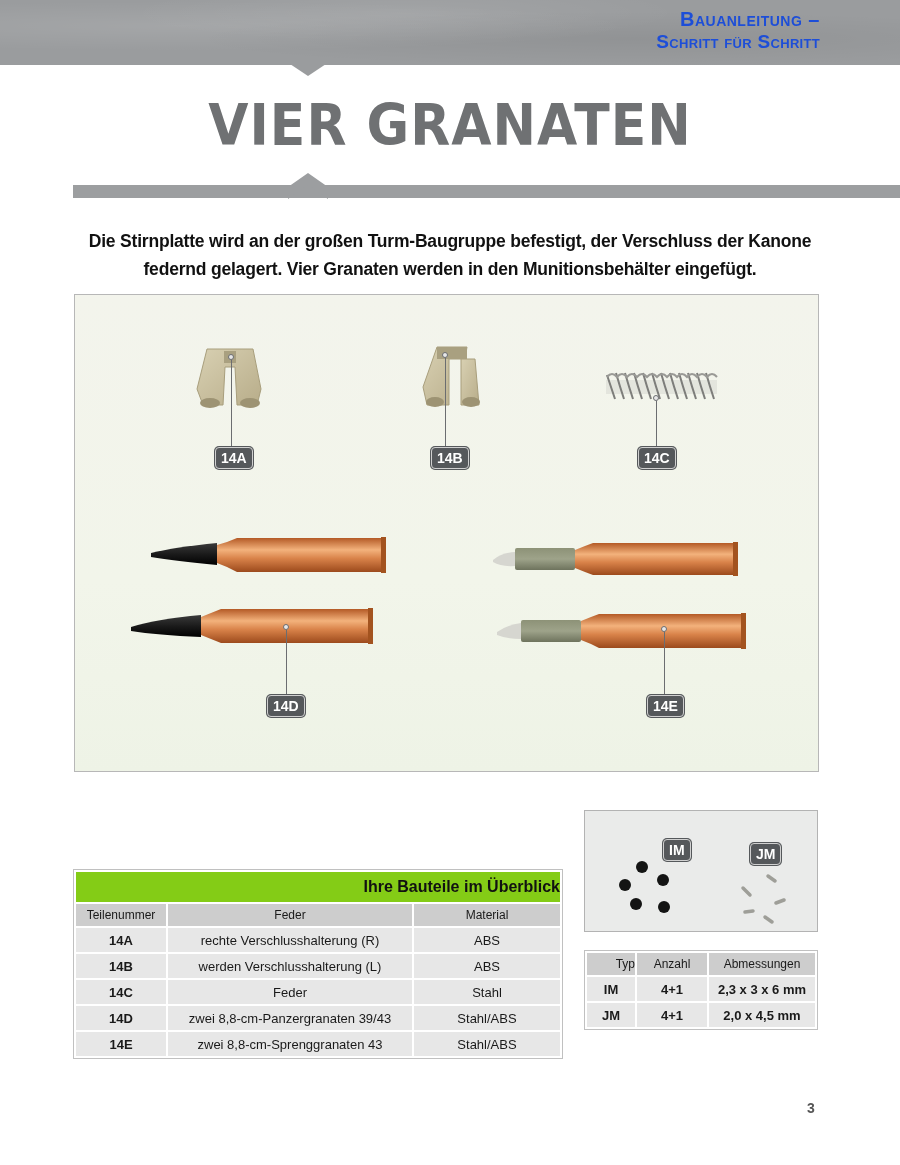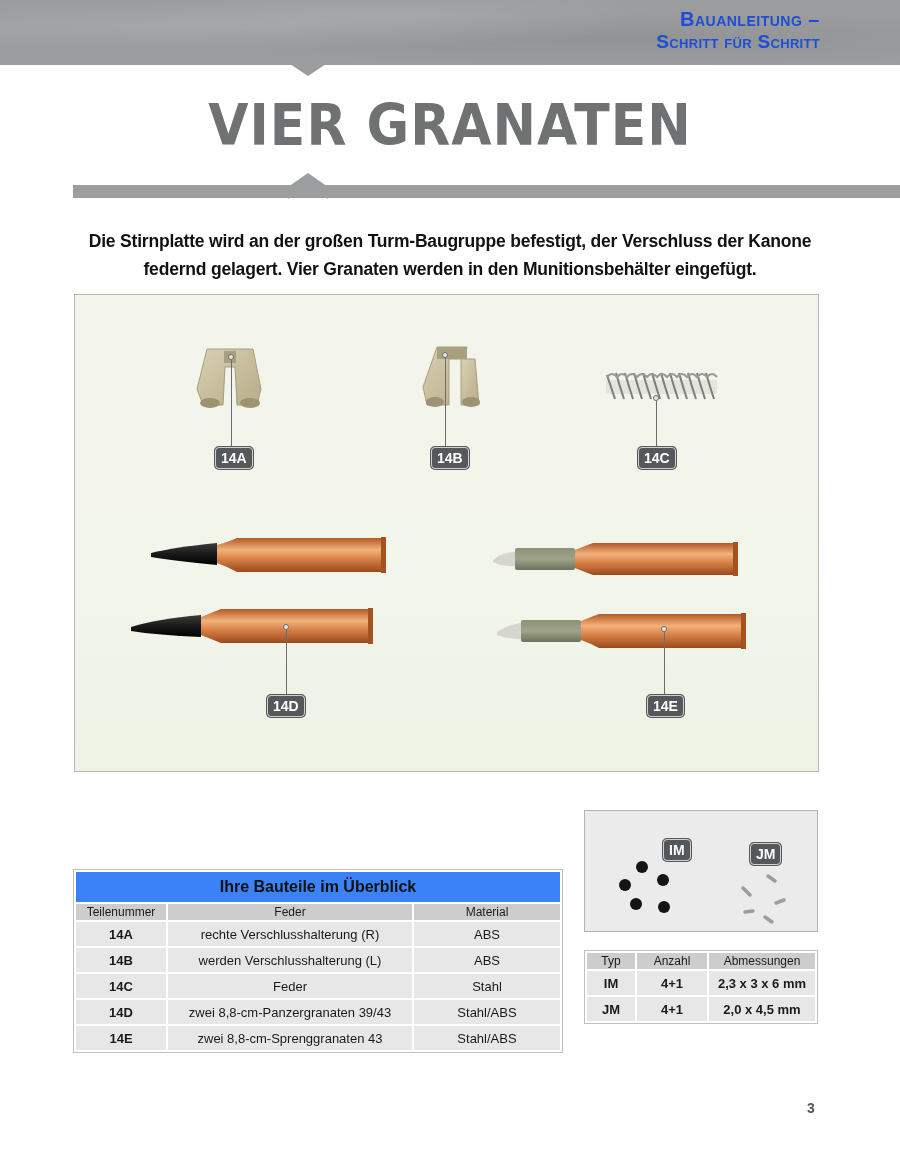--- a/index.html
+++ b/index.html
@@ -69,22 +69,22 @@
   }
 
   
   .screws-photo {
     position: absolute; left: 584px; top: 810px; width: 234px; height: 122px;
     background: #eaebea; border: 1px solid #b3b3b3;
   }
 
   
   .tbl { position: absolute; border-collapse: separate; border-spacing: 2px; background: #ffffff; border: 1px solid #c0c0c0; }
-  .tbl .caption-cell { background: #3b82f6; font-weight: bold; font-size: 16px; text-align: center; height: 30px; color: #111; }
-  .tbl th { background: #cdcdcd; font-size: 12px; font-weight: normal; color: #1a1a1a; height: 16px; text-align: center; margin-left: 28px; }
+  .tbl .caption-cell { background: #84cc16; font-weight: bold; font-size: 16px; text-align: right; height: 30px; color: #111; }
+  .tbl th { background: #cdcdcd; font-size: 12px; font-weight: normal; color: #1a1a1a; height: 22px; text-align: center; margin-left: 28px; }
   .tbl td { background: #e7e7e7; font-size: 13px; text-align: center; height: 24px; color: #1a1a1a; }
   .tbl td.pn { font-weight: bold; }
 
   .parts-table { left: 73px; top: 869px; width: 490px; }
   .screws-table { left: 584px; top: 950px; width: 234px; }
 
   .page-number {
     position: absolute; left: 807px; top: 1100px; font-size: 14px; font-weight: bold; color: #555;
   }
 </style>
@@ -256,21 +256,21 @@
     <td class="pn">14E</td>
     <td>zwei 8,8-cm-Sprenggranaten 43</td>
     <td>Stahl/ABS</td>
   </tr>
 </tbody>
   </table>
 
 <table class="tbl screws-table">
   <tbody>
   <tr>
-    <th style="width:48px;">Typ</th>
+    <th style="width:48px;text-align:right;">Typ</th>
     <th style="width:70px;">Anzahl</th>
     <th>Abmessungen</th>
   </tr>
   <tr>
     <td class="pn">IM</td>
     <td class="pn">4+1</td>
     <td class="pn">2,3 x 3 x 6 mm</td>
   </tr>
   <tr>
     <td class="pn">JM</td>

